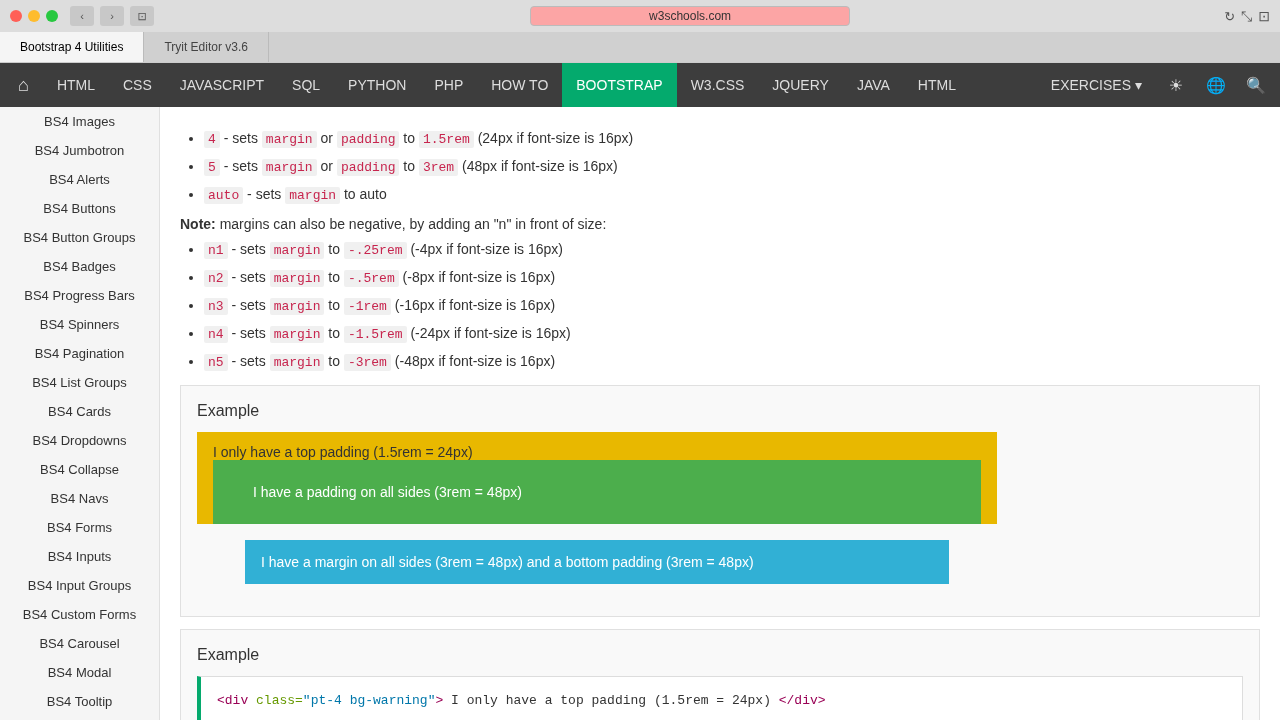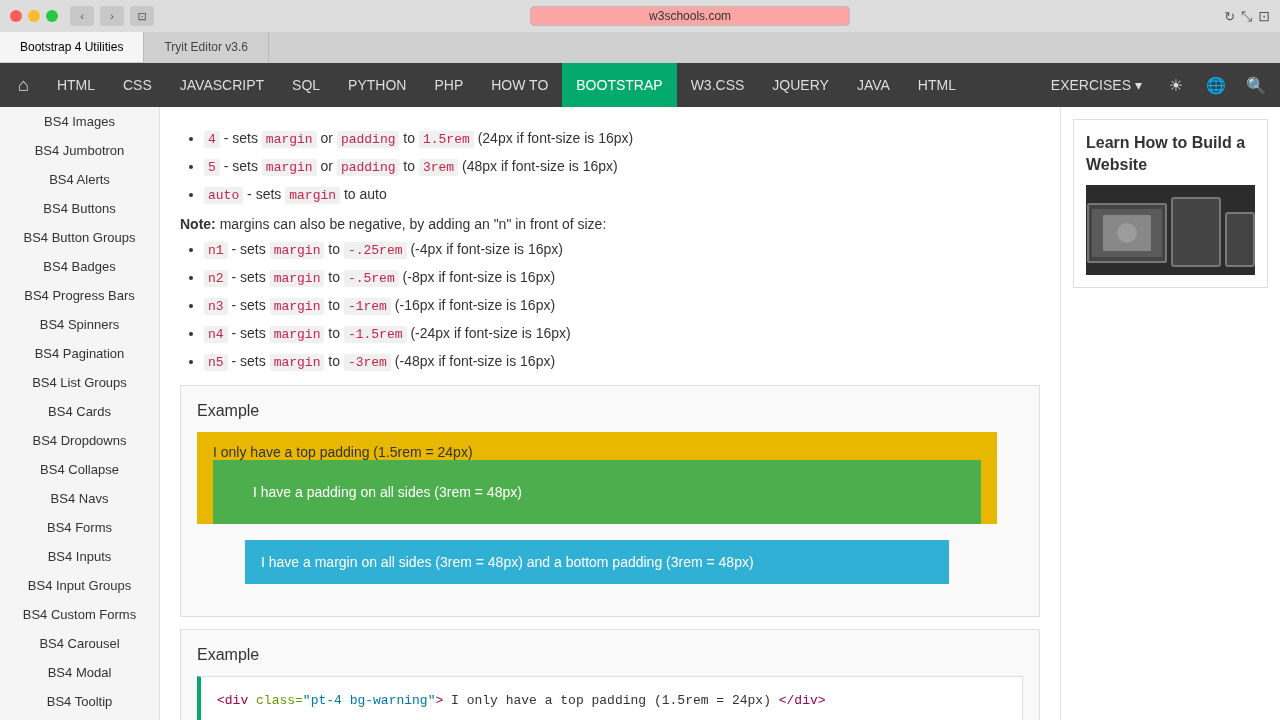--- a/index.html
+++ b/index.html
@@ -445,32 +445,13 @@
           <span class="code-tag">&lt;div</span>
           <span class="code-attr"> class=</span><span class="code-val">"pt-4 bg-warning"</span><span class="code-tag">&gt;</span>
           <span class="code-text">I only have a top padding (1.5rem = 24px)</span>
           <span class="code-tag">&lt;/div&gt;</span>
         </div>
 
       </div>
     </div>
   </div>
 
-  <div class="right-panel">
-    <div class="ad-box">
-      <div class="ad-title">Learn How to Build a Website</div>
-      <div class="ad-image">
-
-        <div style="display:flex; align-items:flex-end; gap:4px; padding:8px;">
-          <div style="width:80px;height:60px;background:#444;border:2px solid #777;border-radius:2px;display:flex;align-items:center;justify-content:center;">
-            <div style="width:70px;height:48px;background:#5a5a5a;display:flex;align-items:center;justify-content:center;">
-              <div style="width:48px;height:36px;background:#888;border-radius:1px;display:flex;align-items:center;justify-content:center;">
-                <div style="width:20px;height:20px;background:#aaa;border-radius:50%;opacity:0.6;"></div>
-              </div>
-            </div>
-          </div>
-          <div style="width:50px;height:70px;background:#444;border:2px solid #777;border-radius:3px;margin-bottom:-4px;"></div>
-          <div style="width:30px;height:55px;background:#444;border:2px solid #777;border-radius:3px;margin-bottom:-4px;"></div>
-        </div>
-      </div>
-    </div>
-  </div>
 </div>
 
 </body></html>

